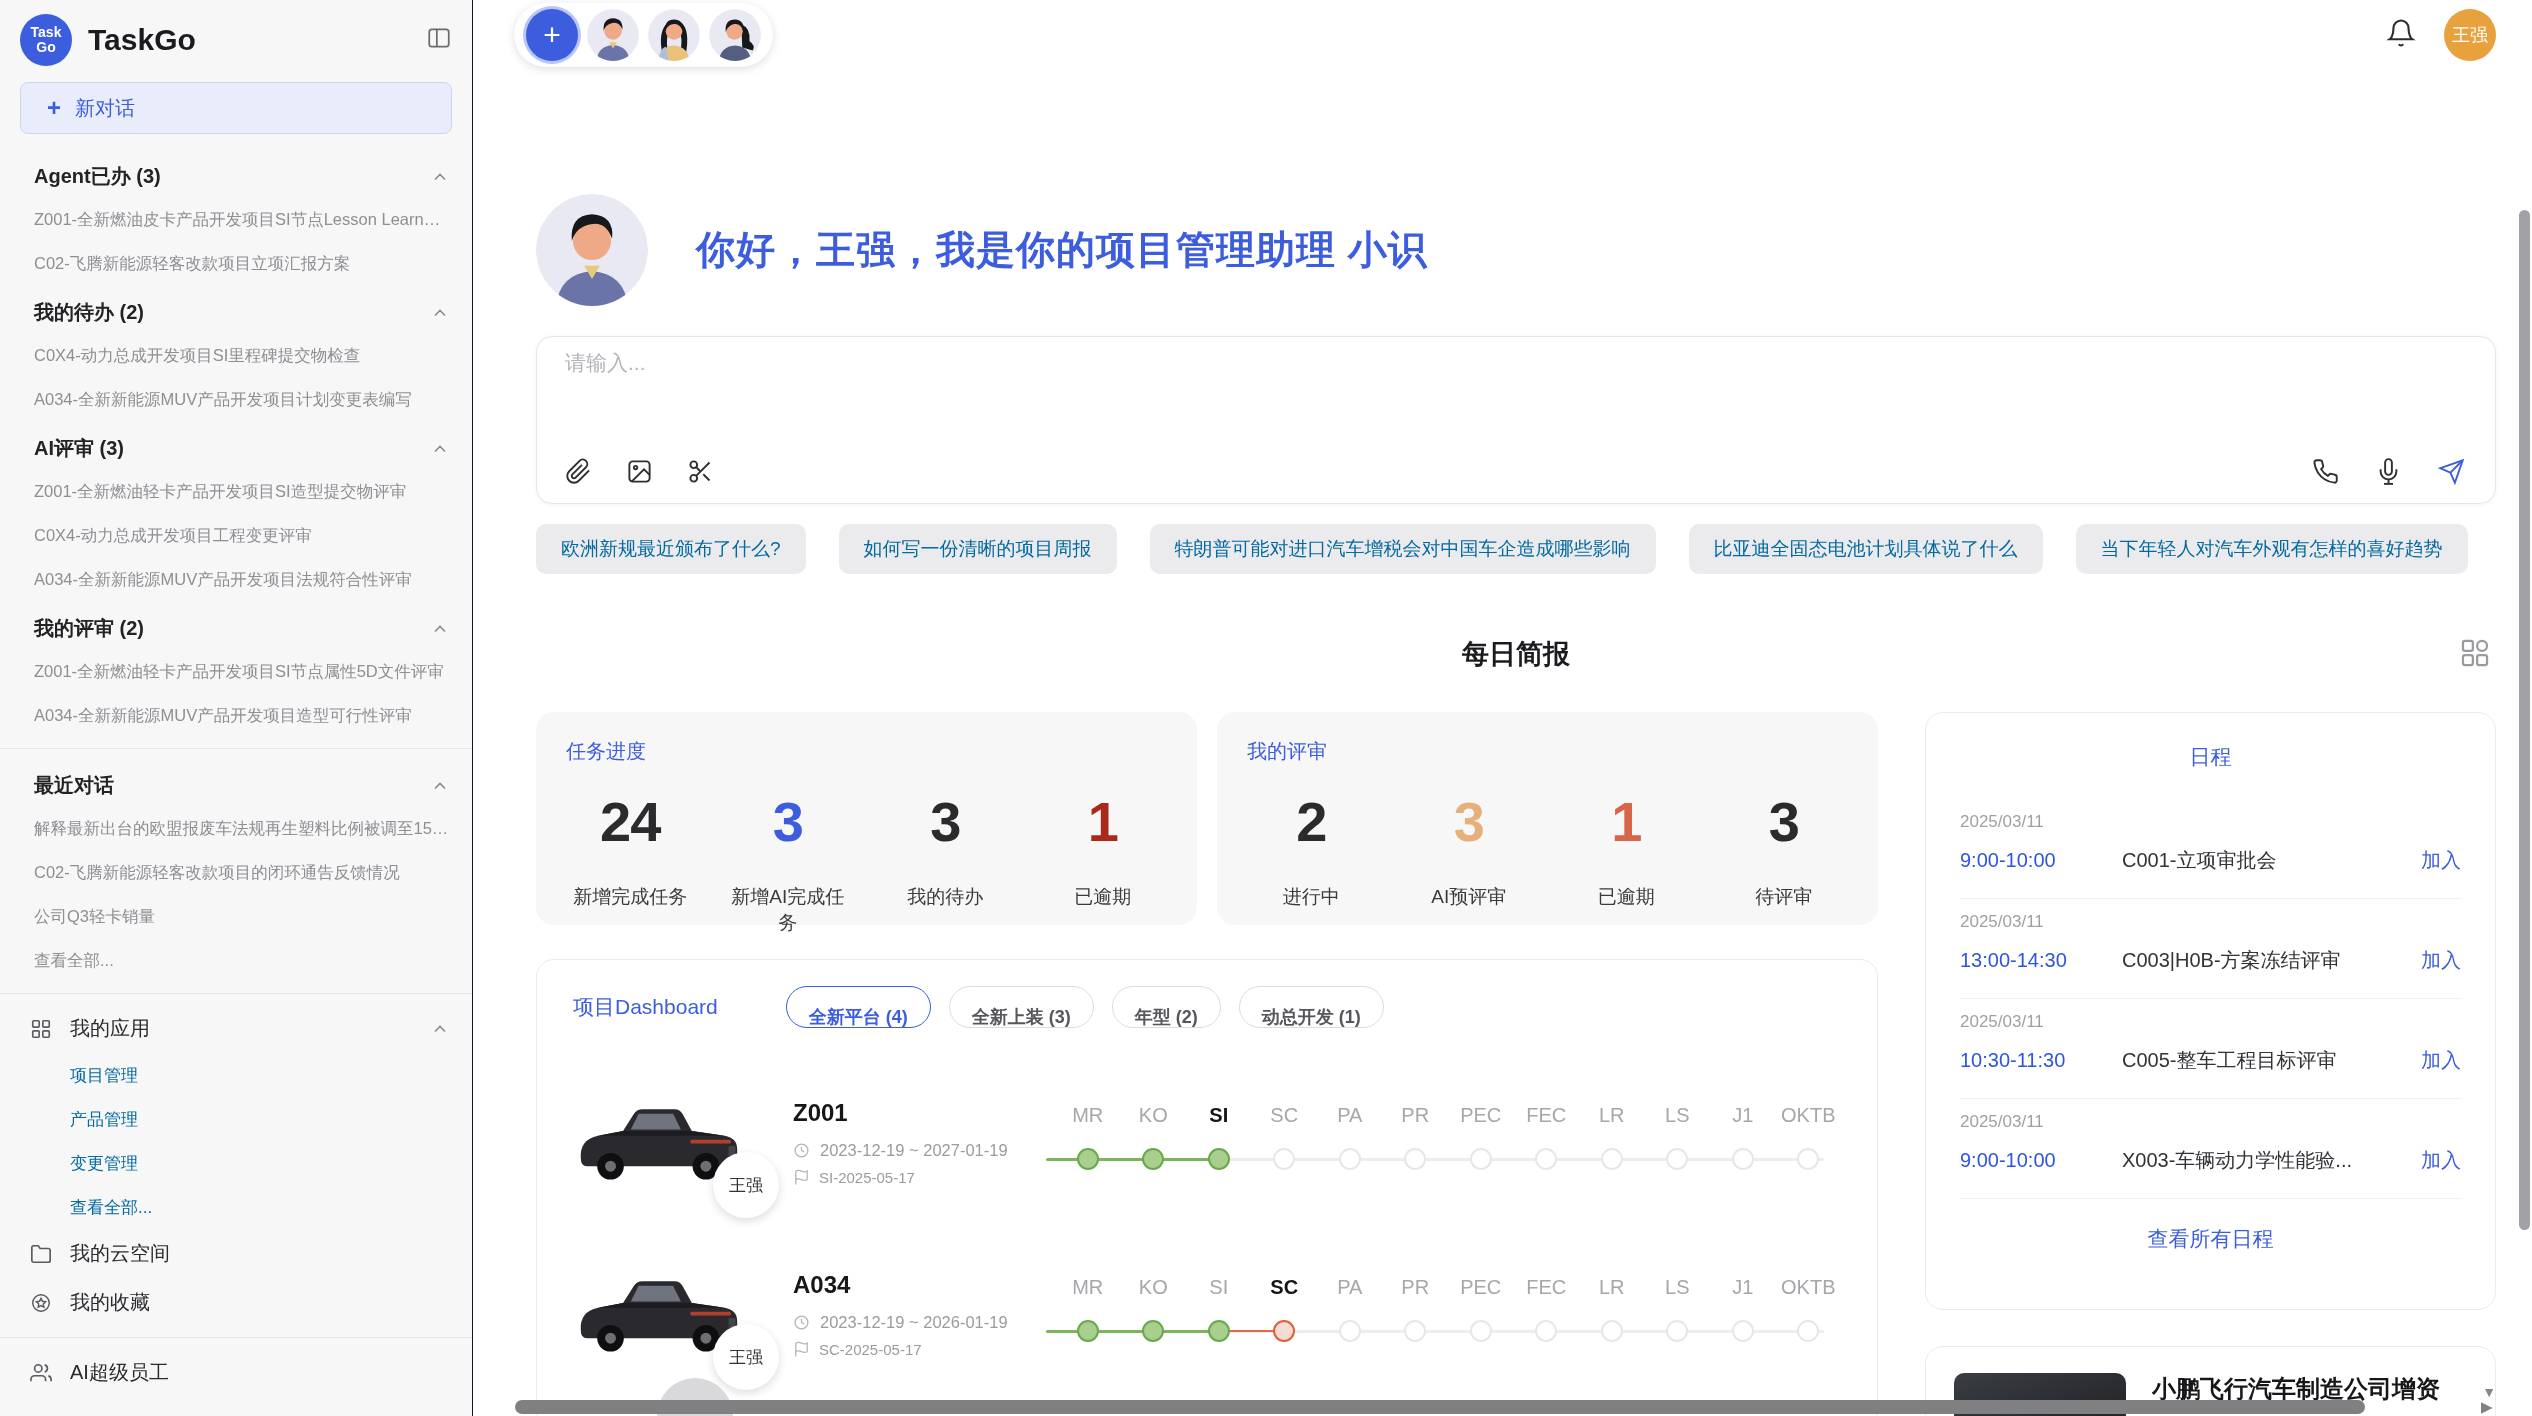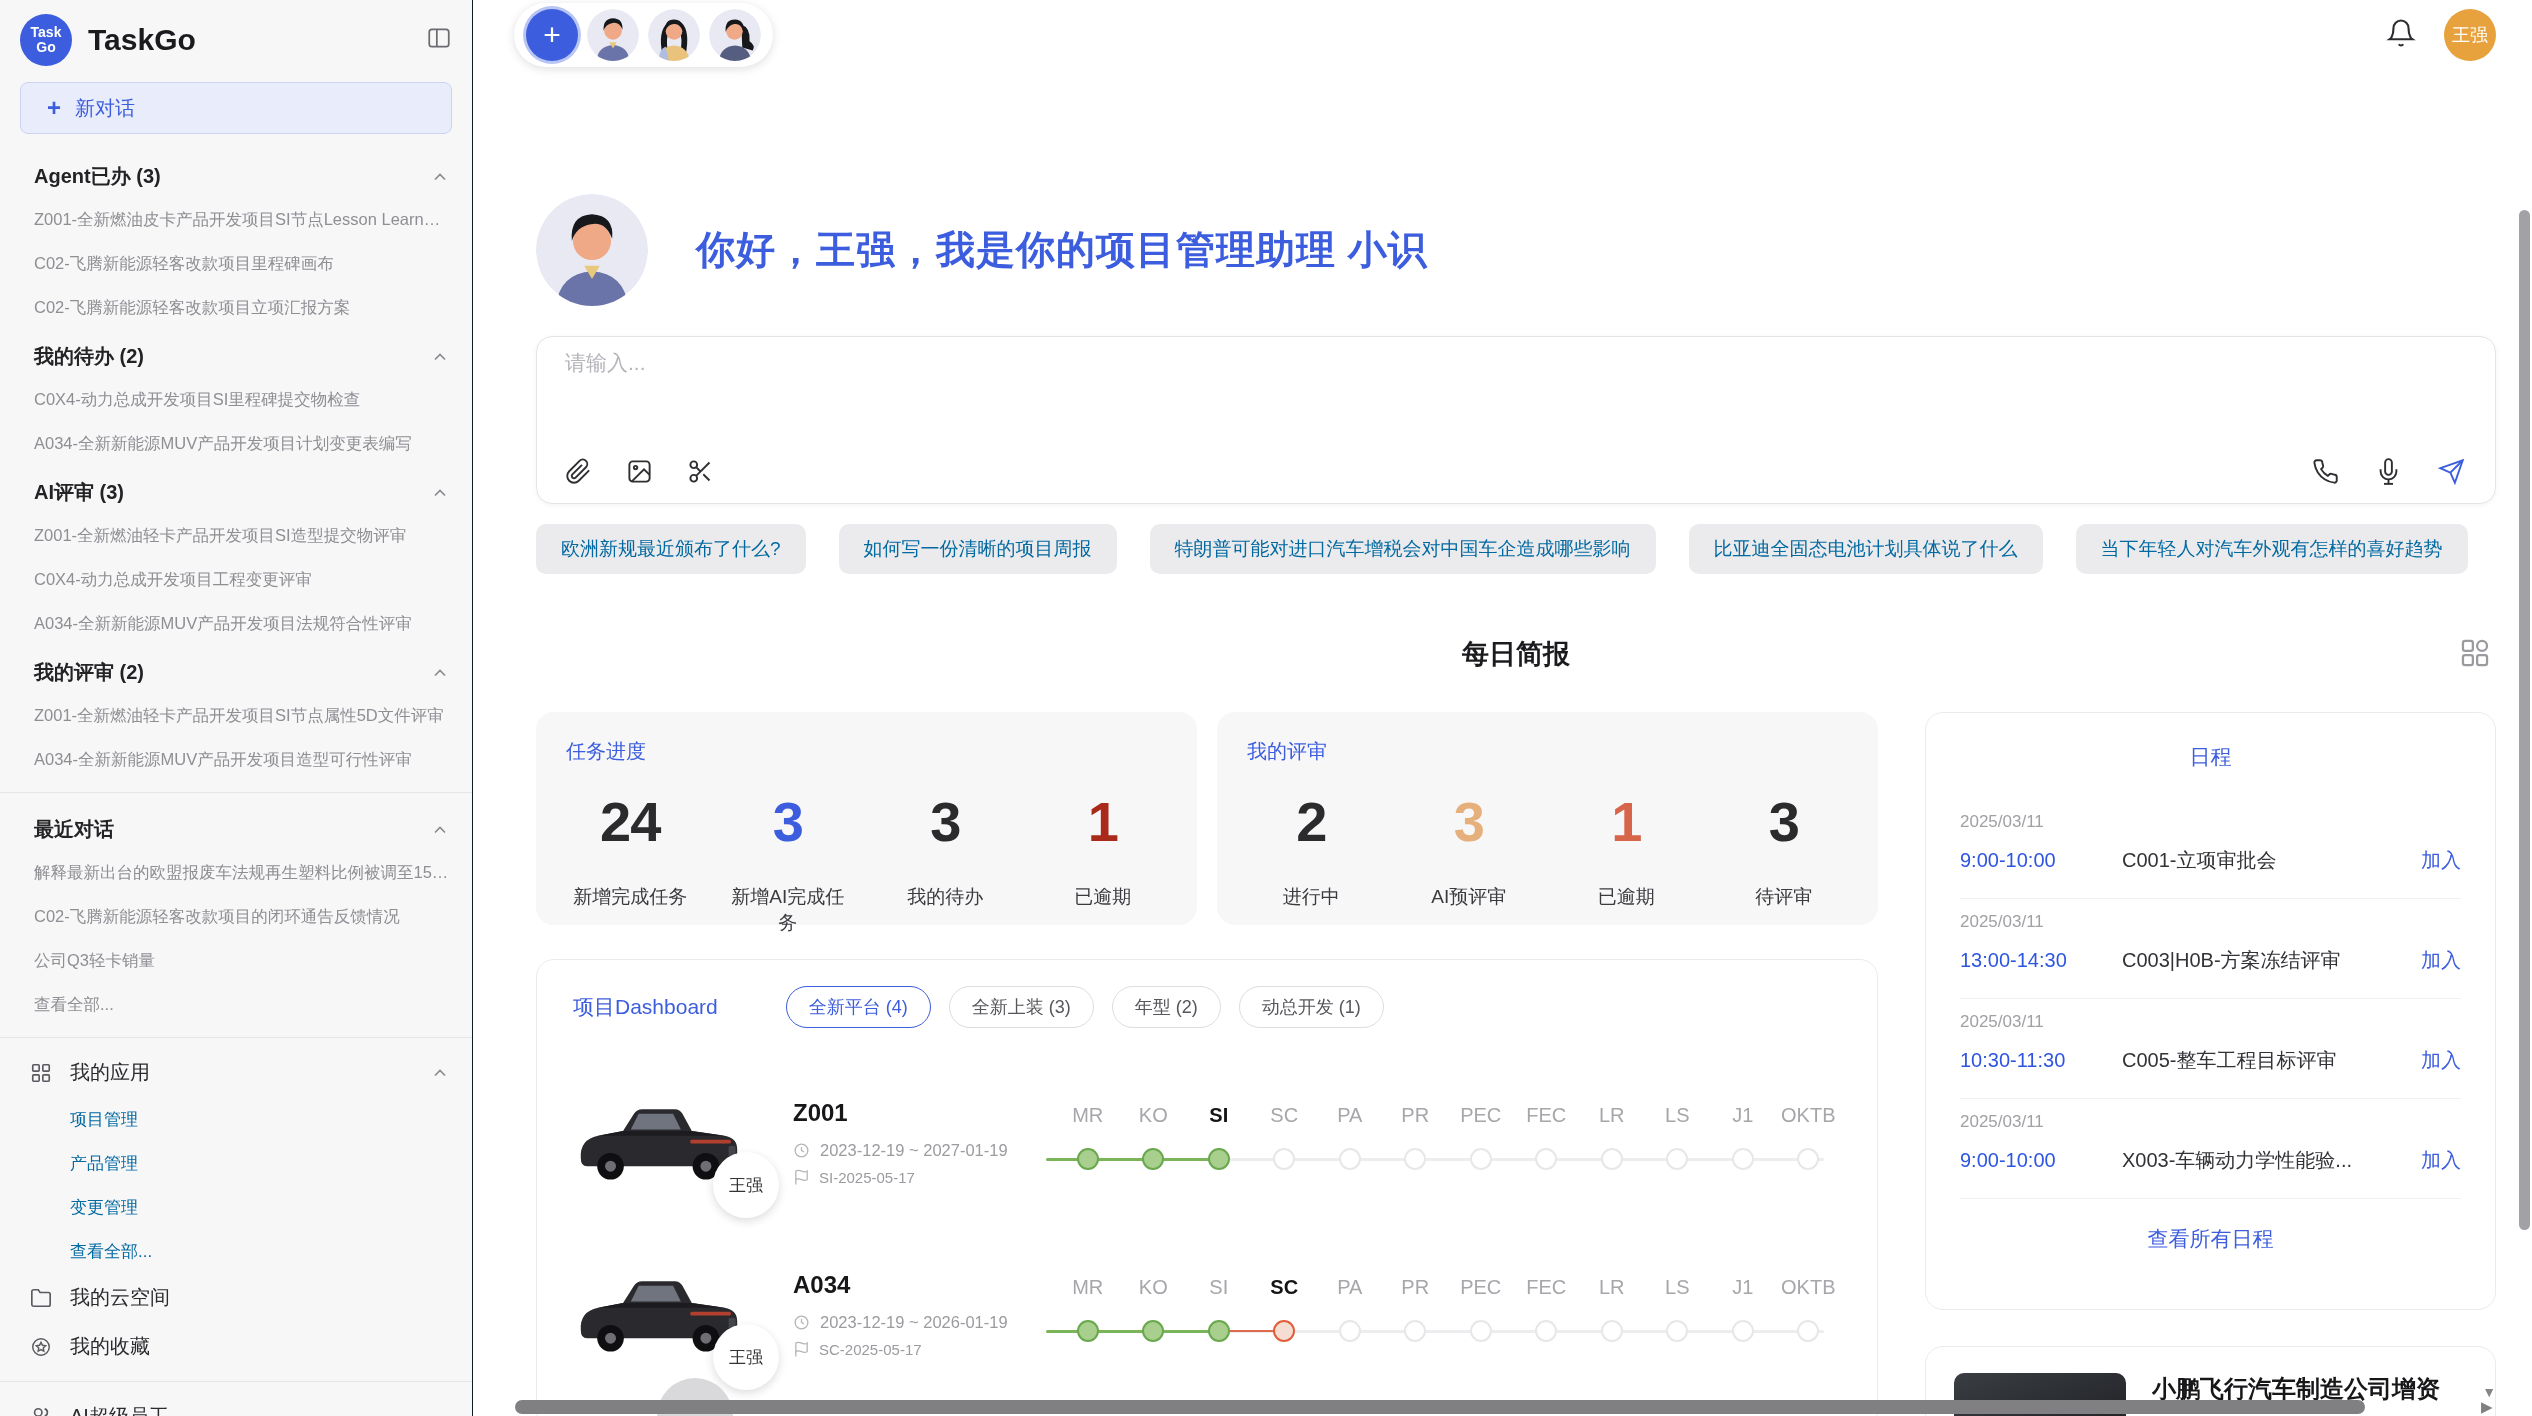--- a/index.html
+++ b/index.html
@@ -65,21 +65,21 @@
   .stat-card-title { font-size:20px; color:#3c5ddd; }
   .stat-grid { display:flex; margin-top:24px;gap:29px; }
   .stat-cell { flex:1; text-align:center; }
   .stat-value { font-size:56px; font-weight:600; letter-spacing:-1px; }
   .stat-label { margin-top:30px; font-size:19px; color:#3a3a3f; }
 
   .dash-card { margin-top:34px; border:1px solid #ebebee; border-radius:18px; padding:26px 36px 40px 36px; height:470px; position:relative; }
   .dash-head { display:flex; align-items:center; }
   .dash-title { font-size:21px; color:#3c5ddd; }
   .filters { display:flex; gap:18px; margin-left:68px; }
-  .filter-chip { height:42px; line-height:40px; border-radius:21px; padding:0 22px; font-size:18px; border:1px solid #ddddde; color:#56565b; background:#fff; cursor:pointer; white-space:nowrap; }
+  .filter-chip { height:42px; line-height:40px; border-radius:21px; padding:10px 22px; font-size:18px; border:1px solid #ddddde; color:#56565b; background:#fff; cursor:pointer; white-space:nowrap;font-weight:bold; }
   .filter-chip.active { border:1.5px solid #3c5ddd; color:#3c5ddd; }
 
   .project-row { display:flex; align-items:center; margin-top:56px; }
   .truck-wrap { width:172px; height:116px; position:relative; flex:none; }
   .truck-wrap svg { width:100%; height:100%; }
   .owner-badge { position:absolute; right:-34px; bottom:-18px; width:66px; height:66px; background:#fff; border-radius:50%; box-shadow:0 3px 10px rgba(0,0,0,0.14); display:flex; align-items:center; justify-content:center; font-size:17px; color:#333; }
   .proj-info { margin-left:48px; width:252px; flex:none; }
   .proj-name { font-size:24px; font-weight:bold; color:#17171a; }
   .proj-meta { margin-top:14px; display:flex; align-items:center; font-size:16.5px; color:#9b9ba0; }
   .proj-meta + .proj-meta { margin-top:9px; font-size:15px; }
@@ -143,21 +143,20 @@
   </div>
 
   <div id="sb-sections">
       <div class="sb-sec-head">
         <span class="sb-sec-label">Agent已办 (3)</span>
         <span class="chev"><svg width="20" height="20" viewBox="0 0 24 24" fill="none" stroke="currentColor" stroke-width="2">
             <polyline points="6 15 12 9 18 15"></polyline>
           </svg></span>
       </div>
       <div class="sb-item">Z001-全新燃油皮卡产品开发项目SI节点Lesson Learn报告</div>
-      <div class="sb-item">C02-飞腾新能源轻客改款项目里程碑画布</div>
       <div class="sb-item">C02-飞腾新能源轻客改款项目立项汇报方案</div>
       <div class="sb-sec-head">
         <span class="sb-sec-label">我的待办 (2)</span>
         <span class="chev"><svg width="20" height="20" viewBox="0 0 24 24" fill="none" stroke="currentColor" stroke-width="2">
             <polyline points="6 15 12 9 18 15"></polyline>
           </svg></span>
       </div>
       <div class="sb-item">C0X4-动力总成开发项目SI里程碑提交物检查</div>
       <div class="sb-item">A034-全新新能源MUV产品开发项目计划变更表编写</div>
       <div class="sb-sec-head">

